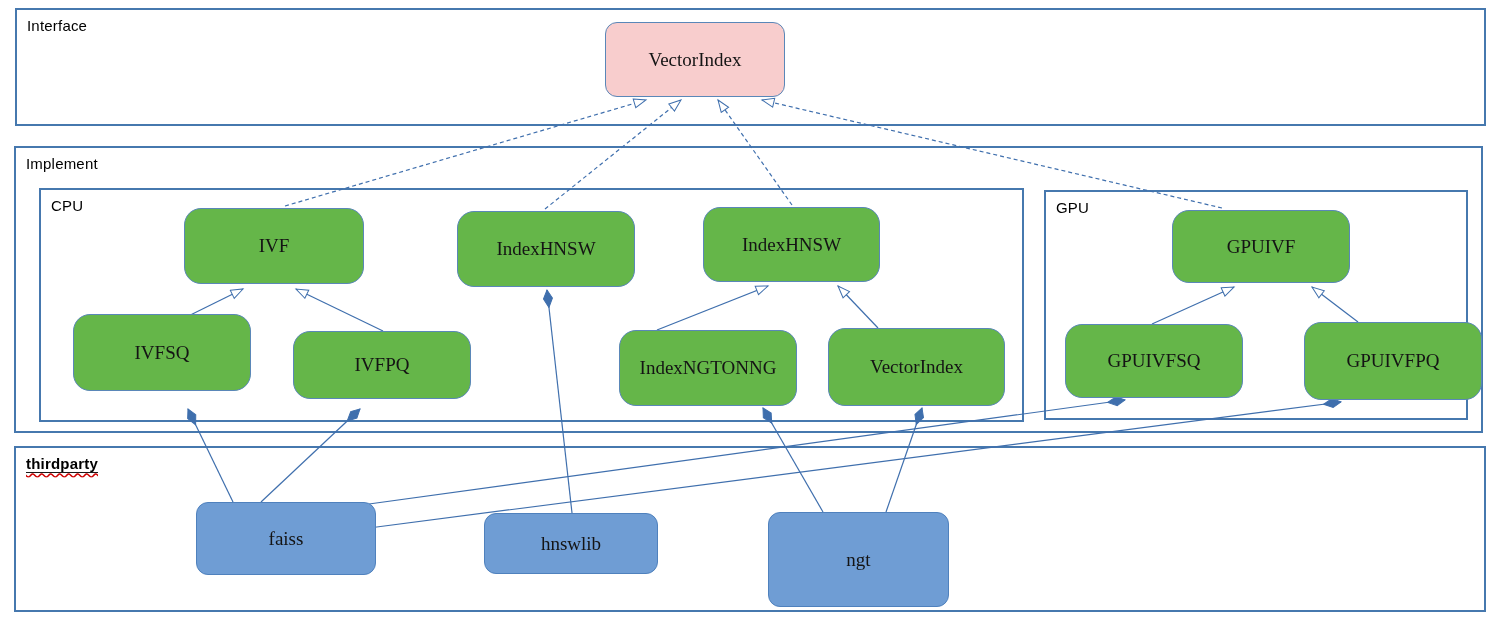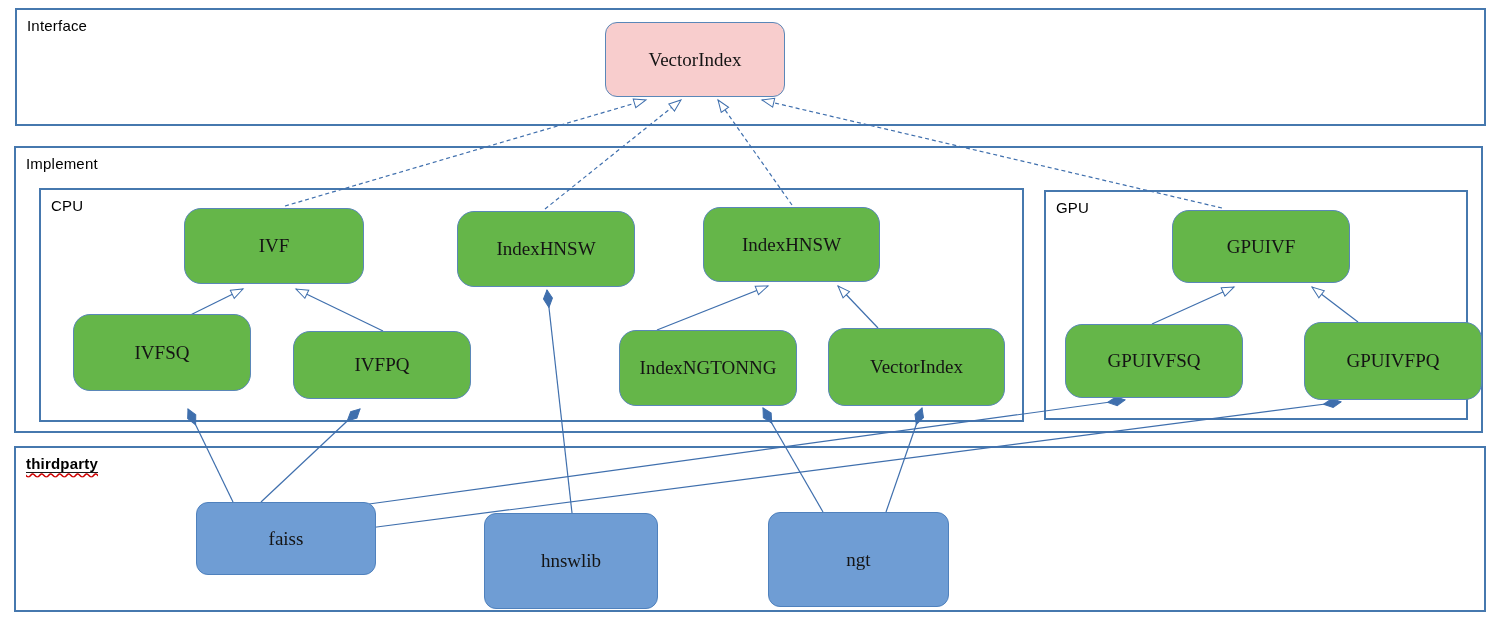--- a/index.html
+++ b/index.html
@@ -124,19 +124,19 @@
 </div>
 
 <div class="node green" style="left:1304px; top:322px; width:178px; height:78px">
   <span>GPUIVFPQ</span>
 </div>
 
 <div class="node blue" style="left:196px; top:502px; width:180px; height:73px">
   <span>faiss</span>
 </div>
 
-<div class="node blue" style="left:484px; top:513px; width:174px; height:96px">
+<div class="node blue" style="left:484px; top:513px; width:174px; height:61px">
   <span>hnswlib</span>
 </div>
 
 <div class="node blue" style="left:768px; top:512px; width:181px; height:95px">
   <span>ngt</span>
 </div>
 
 </body></html>

